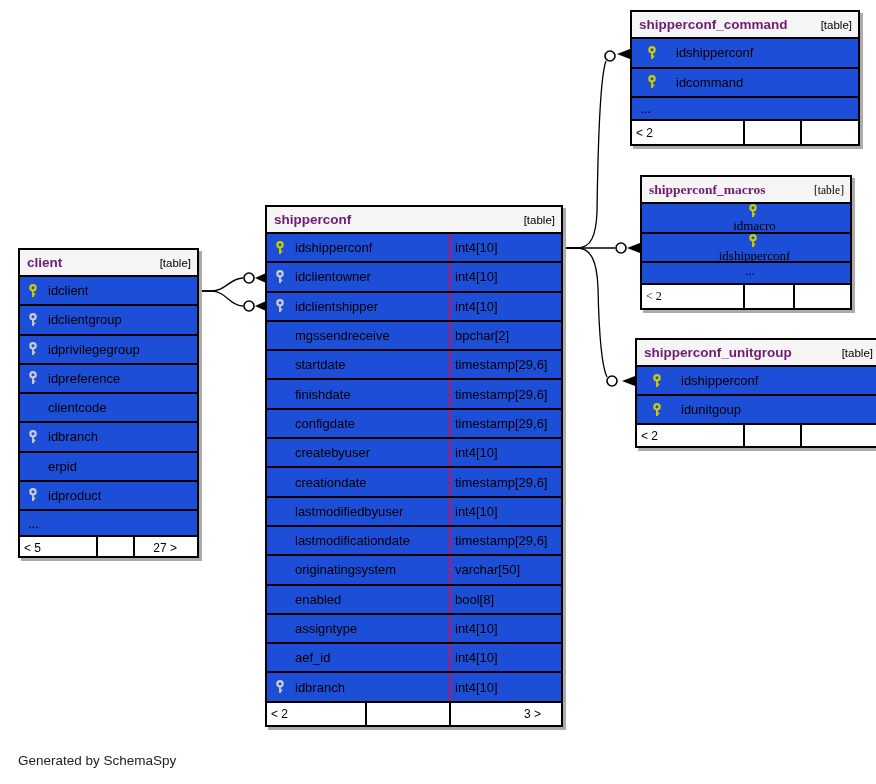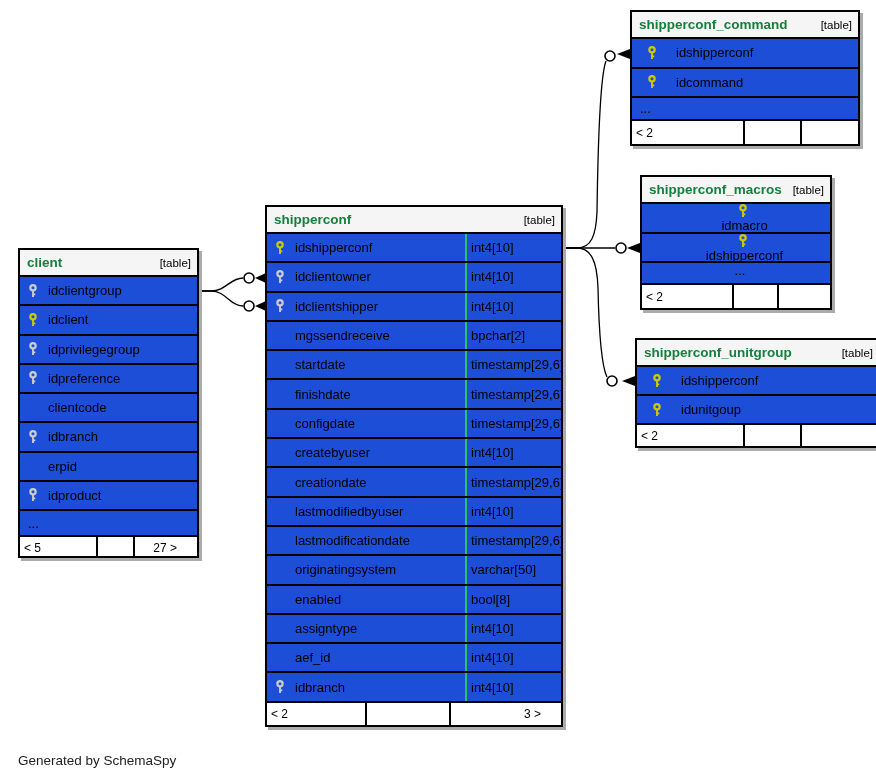--- a/index.html
+++ b/index.html
@@ -3,35 +3,35 @@
 <meta charset="utf-8">
 <style>
   html,body{margin:0;padding:0;background:#fff;}
   #canvas{position:relative;width:876px;height:784px;background:#fff;overflow:hidden;
           font-family:"Liberation Sans",sans-serif;}
   .tbl{position:absolute;background:#fff;border:2px solid #000;box-sizing:border-box;
        box-shadow:3px 3px 0 var(--shadow,#ababab);}
   .tbl-head{display:flex;justify-content:space-between;align-items:center;
        background:var(--header-bg,#f5f5f5);border-bottom:2px solid #000;
        padding:0 6px 0 7px;box-sizing:border-box;height:27px;}
-  .tname{font-weight:bold;font-size:13.5px;color:#15803d;white-space:nowrap;}
+  .tname{font-weight:bold;font-size:13.5px;color:#701a75;white-space:nowrap;}
   .ttag{font-size:11.5px;color:#000;white-space:nowrap;}
   .row{display:flex;align-items:center;border-bottom:2px solid #000;box-sizing:border-box;background:#1d4ed8;}
   .row:last-child,.foot{border-bottom:none;}
   .namecell{display:flex;align-items:center;height:100%;}
   .keycell{width:11px;margin-left:8px;flex:none;display:flex;align-items:center;}
   .wide .keycell{margin-left:15px;width:12px;}
   .keycell svg{width:10px;height:14px;display:block;}
   .pk{color:var(--primary-key,#cccc00);}
   .fk{color:var(--foreign-key,#cccccc);}
   .cname{font-size:13px;margin-left:9px;color:#000;white-space:nowrap;}
   .wide .cname{margin-left:17px;}
   .ell{font-size:13px;color:#000;}
   .ell span{margin-left:8px;}
-  .ctype{flex:none;width:96px;margin-left:auto;border-left:2px solid #22c55e;align-self:stretch;
+  .ctype{flex:none;width:112px;margin-left:auto;border-left:2px solid #be185d;align-self:stretch;
        display:flex;align-items:center;padding-left:4px;box-sizing:border-box;font-size:13px;color:#000;}
   .foot{display:flex;align-items:stretch;box-sizing:border-box;}
   .fc{box-sizing:border-box;display:flex;align-items:center;font-size:12px;color:#000;}
   .fc-m{border-left:2px solid #000;border-right:2px solid #000;}
   .fc-l{padding-left:4px;justify-content:flex-start;}
   .fc-r{padding-right:20px;justify-content:flex-end;}
 
   
   #t-client{left:18px;top:248px;width:181px;height:310px;}
   #t-client .row{height:29.25px;}
@@ -44,21 +44,21 @@
   #t-shipperconf .namecell{flex:1;}
   #t-shipperconf .foot{height:22px;}
   #t-shipperconf .fc-l{width:98px;} #t-shipperconf .fc-m{width:86px;} #t-shipperconf .fc-r{width:110px;}
 
   #t-command{left:630px;top:10px;width:230px;height:136px;}
   #t-command .row{height:29.5px;}
   #t-command .row.ellrow{height:23px;}
   #t-command .foot{height:23px;}
   #t-command .fc-l{width:111px;} #t-command .fc-m{width:59px;} #t-command .fc-r{width:56px;}
 
-  #t-macros{left:640px;top:175px;width:192px;height:135px;}
+  #t-macros{left:640px;top:175px;width:212px;height:135px;font-family:Liberation Serif, serif;}
   #t-macros .row{height:29.5px;flex-direction:column;}
   #t-macros .row.ellrow{height:22px;}
   #t-macros .foot{height:23px;}
   #t-macros .fc-l{width:101px;} #t-macros .fc-m{width:52px;} #t-macros .fc-r{width:55px;}
 
   #t-unitgroup{left:635px;top:338px;width:246px;height:110px;}
   #t-unitgroup .row{height:29px;}
   #t-unitgroup .foot{height:21px;}
   #t-unitgroup .fc-l{width:106px;} #t-unitgroup .fc-m{width:59px;} #t-unitgroup .fc-r{width:56px;}
 
@@ -101,36 +101,36 @@
       <polygon points="622,381 635,376 635,386"></polygon>
     </g>
   </svg>
 
   <div class="tbl" id="t-client">
     <div class="tbl-head">
       <span class="tname">client</span>
       <span class="ttag">[table]</span>
     </div>
     <div class="row">
+      <span class="keycell pk">
+          <svg viewBox="0 0 12 17">
+            <circle cx="6" cy="4.6" r="3.2" fill="none" stroke="currentColor" stroke-width="2.7"></circle>
+            <path d="M6 8 V15.8 M6 12.6 H8.8" fill="none" stroke="currentColor" stroke-width="2.3"></path>
+          </svg>
+        </span>
+      <span class="cname">idclient</span>
+    </div>
+    <div class="row">
       <span class="keycell fk">
           <svg viewBox="0 0 12 17">
             <circle cx="6" cy="4.6" r="3.2" fill="none" stroke="currentColor" stroke-width="2.7"></circle>
             <path d="M6 8 V15.8 M6 12.6 H8.8" fill="none" stroke="currentColor" stroke-width="2.3"></path>
           </svg>
         </span>
       <span class="cname">idclientgroup</span>
-    </div>
-    <div class="row">
-      <span class="keycell pk">
-          <svg viewBox="0 0 12 17">
-            <circle cx="6" cy="4.6" r="3.2" fill="none" stroke="currentColor" stroke-width="2.7"></circle>
-            <path d="M6 8 V15.8 M6 12.6 H8.8" fill="none" stroke="currentColor" stroke-width="2.3"></path>
-          </svg>
-        </span>
-      <span class="cname">idclient</span>
     </div>
     <div class="row">
       <span class="keycell fk">
           <svg viewBox="0 0 12 17">
             <circle cx="6" cy="4.6" r="3.2" fill="none" stroke="currentColor" stroke-width="2.7"></circle>
             <path d="M6 8 V15.8 M6 12.6 H8.8" fill="none" stroke="currentColor" stroke-width="2.3"></path>
           </svg>
         </span>
       <span class="cname">idprivilegegroup</span>
     </div>

